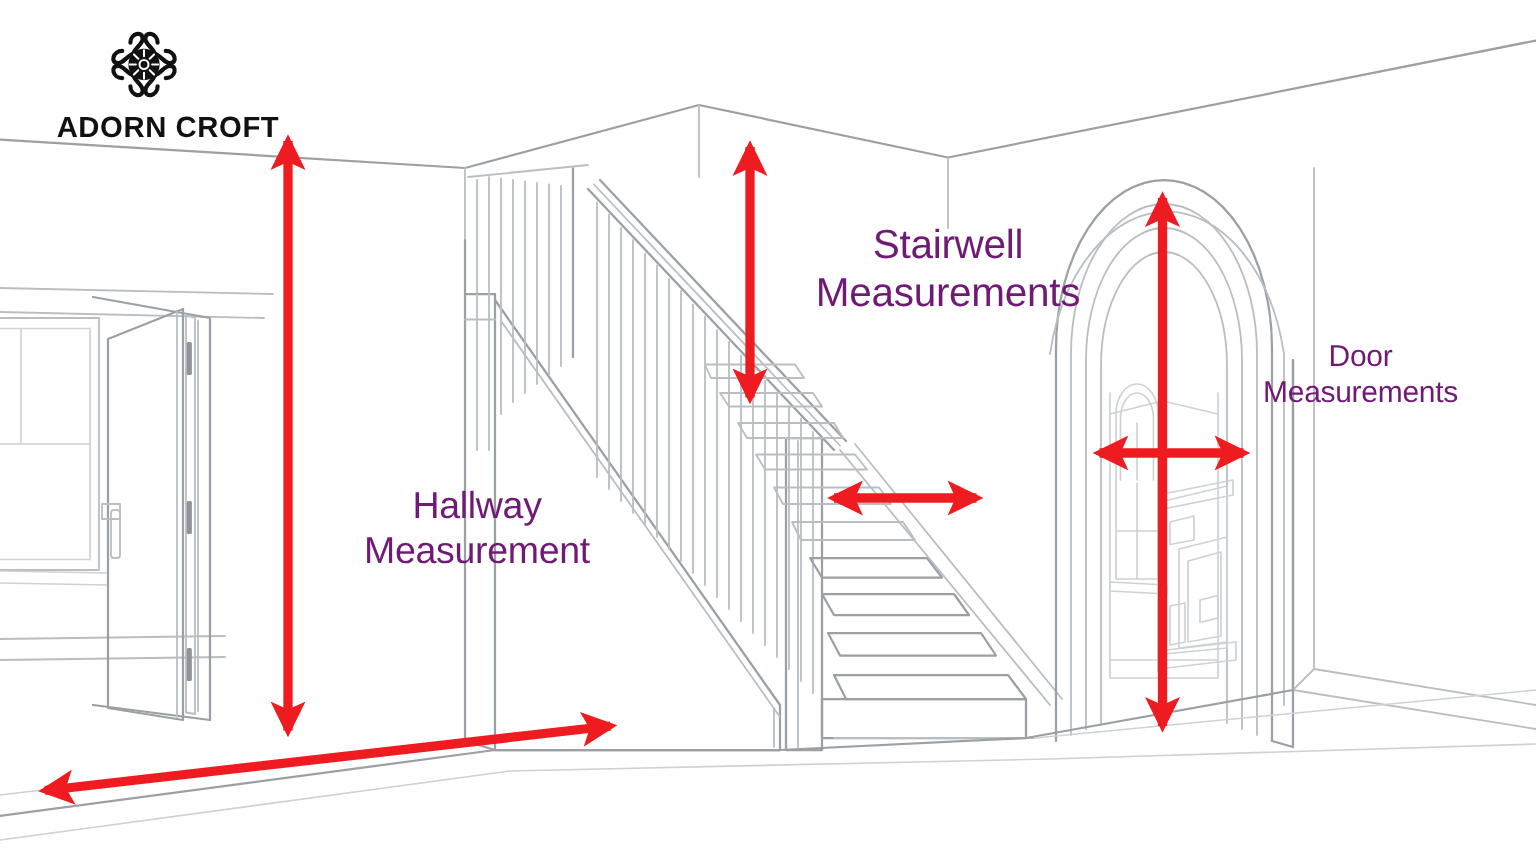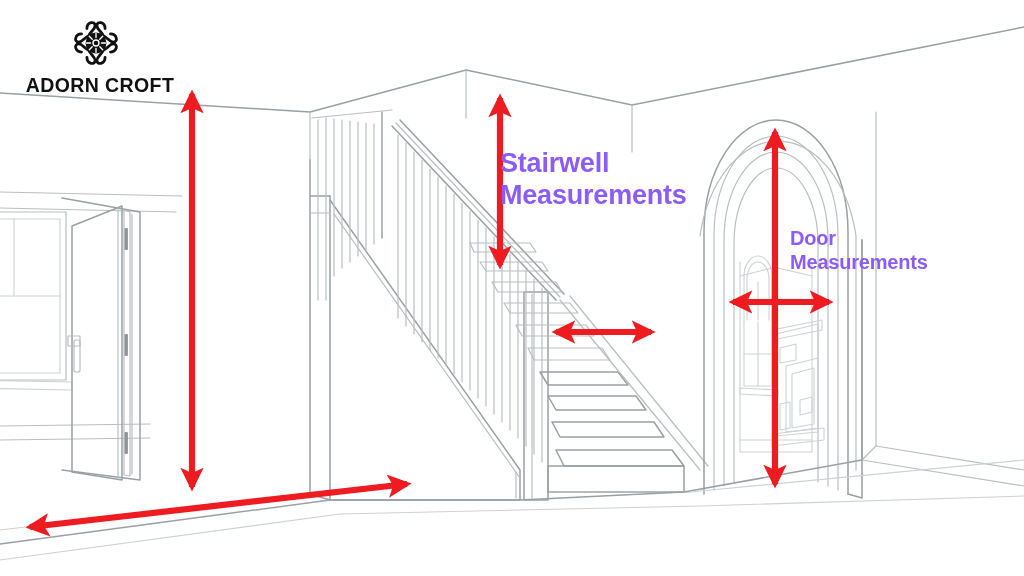--- a/index.html
+++ b/index.html
@@ -20,23 +20,23 @@
   }
   #scene {
     position: absolute;
     left: 0;
     top: 0;
     width: 1024px;
     height: 576px;
   }
   .label {
     position: absolute;
-    color: #8b5cf6;
-    font-weight: bold;
-    text-align: left;
+    color: #701a75;
+    font-weight: normal;
+    text-align: center;
     line-height: 1.18;
     letter-spacing: -0.2px;
     white-space: pre-line;
     user-select: none;
   }
   #label-stairwell {
     left: 500px;
     top: 148px;
     width: 264px;
     font-size: 27px;
@@ -63,21 +63,21 @@
   #logo-mark {
     position: absolute;
     left: 50%;
     top: 0;
     transform: translateX(-50%);
     width: 58px;
     height: 58px;
   }
   #logo-word {
     position: absolute;
-    left: 4px;
+    left: 16px;
     top: 60px;
     width: 160px;
     text-align: center;
     font-size: 19.5px;
     font-weight: bold;
     letter-spacing: 0.4px;
     color: #111111;
   }
 </style>
 </head>
@@ -312,14 +312,16 @@
     </svg>
     <div id="logo-word">ADORN CROFT</div>
   </div>
 
   <div class="label" id="label-stairwell">Stairwell
 Measurements</div>
 
   <div class="label" id="label-door">Door
 Measurements</div>
 
+  <div class="label" id="label-hallway">Hallway
+Measurement</div>
 
 </div>
 
 </body></html>

